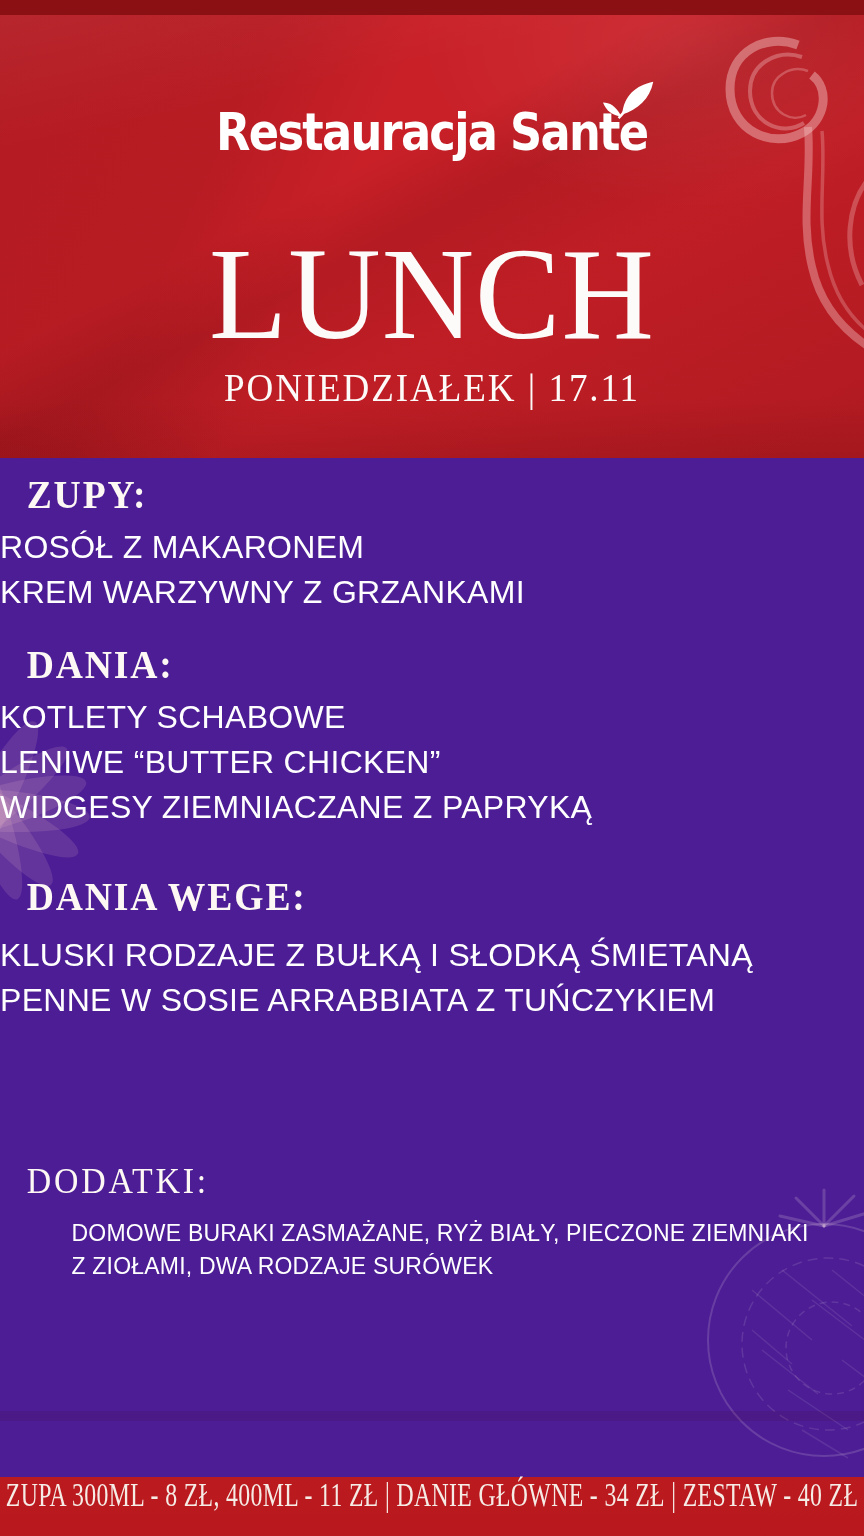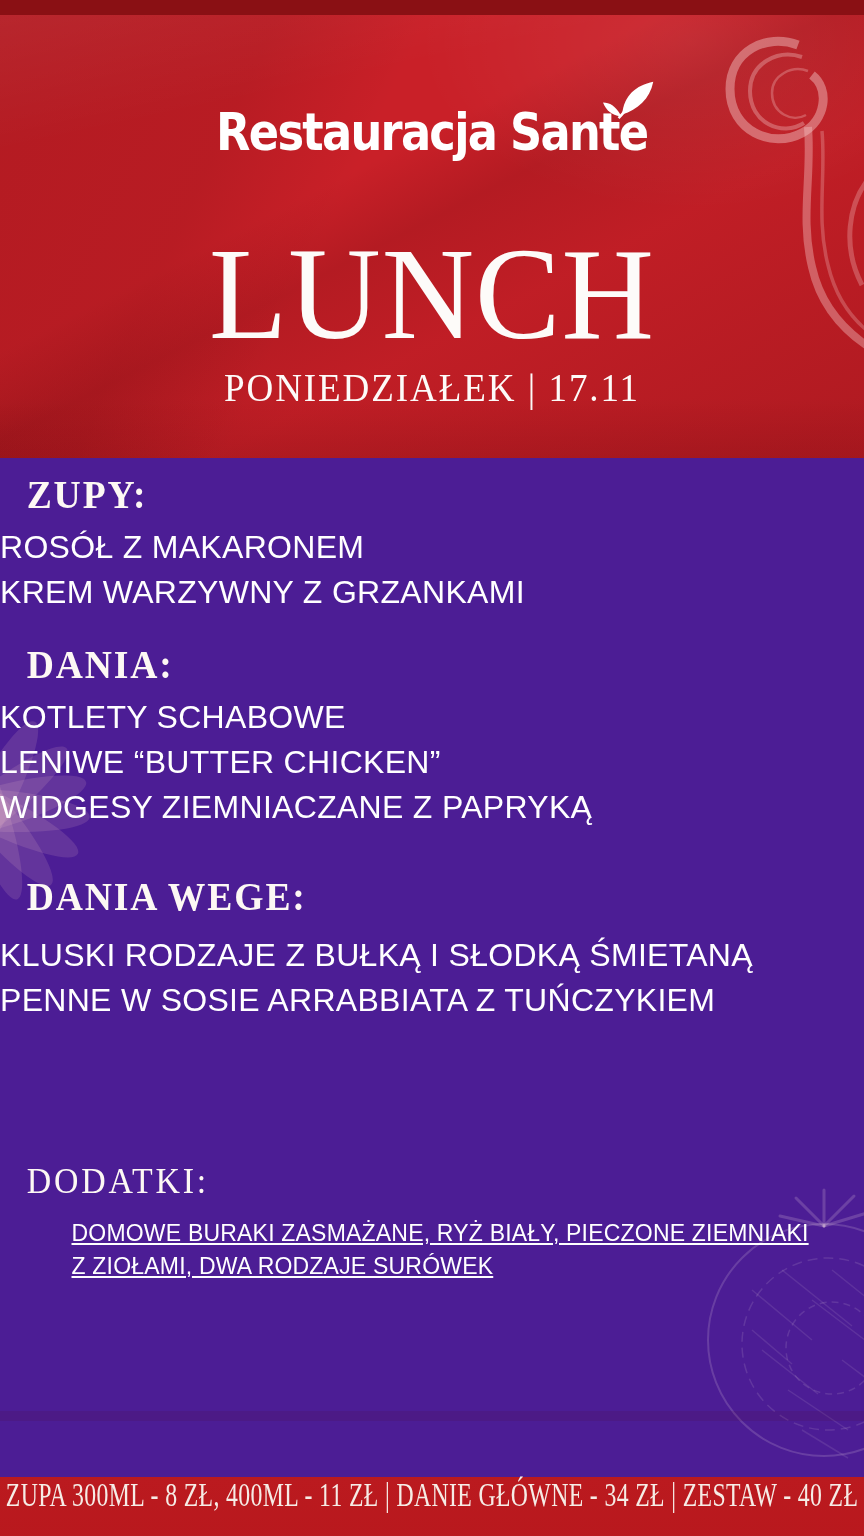--- a/index.html
+++ b/index.html
@@ -78,21 +78,21 @@
     color:#fdf8f4;
   }
   .sec-2 .item{margin-top:14px;margin-bottom:-14px;}
   .sec-3 .section-heading{font-weight:400;letter-spacing:3px;font-size:36px;margin-bottom:14px;}
   .item{
     font-size:32px;line-height:45px;letter-spacing:0.3px;
     color:#ffffff;font-weight:400;
   }
   .sec-3 .item{
     font-size:23px;line-height:33px;letter-spacing:0.2px;
-    max-width:745px;margin-left:auto;margin-right:auto;text-decoration:underline;
+    max-width:745px;margin-left:auto;margin-right:auto;
   }
 
   
   .texture-band{
     position:absolute;left:0;top:1396px;width:100%;height:10px;
     background:rgba(75,2,6,0.10);
   }
 
   
   .pricebar{

